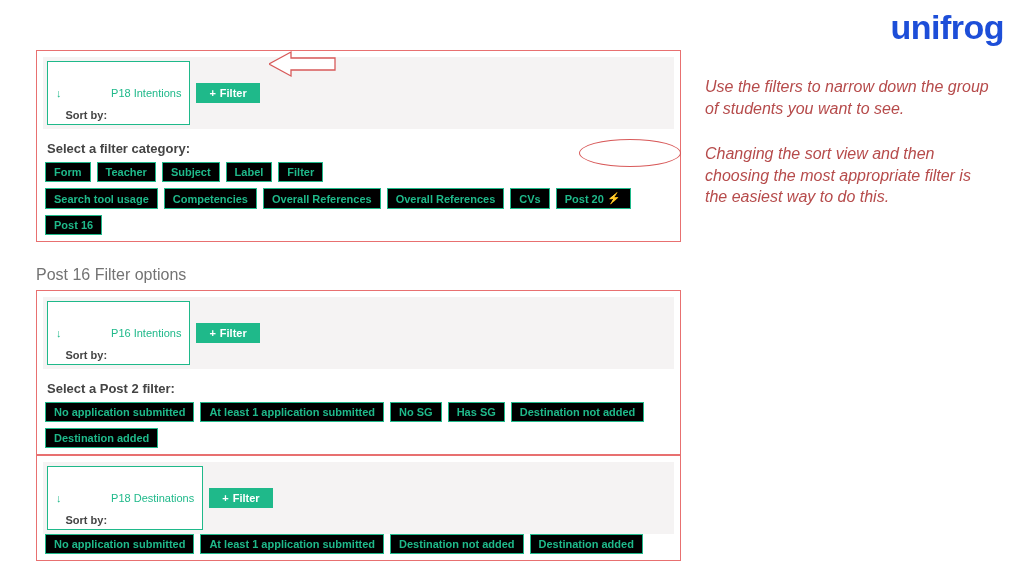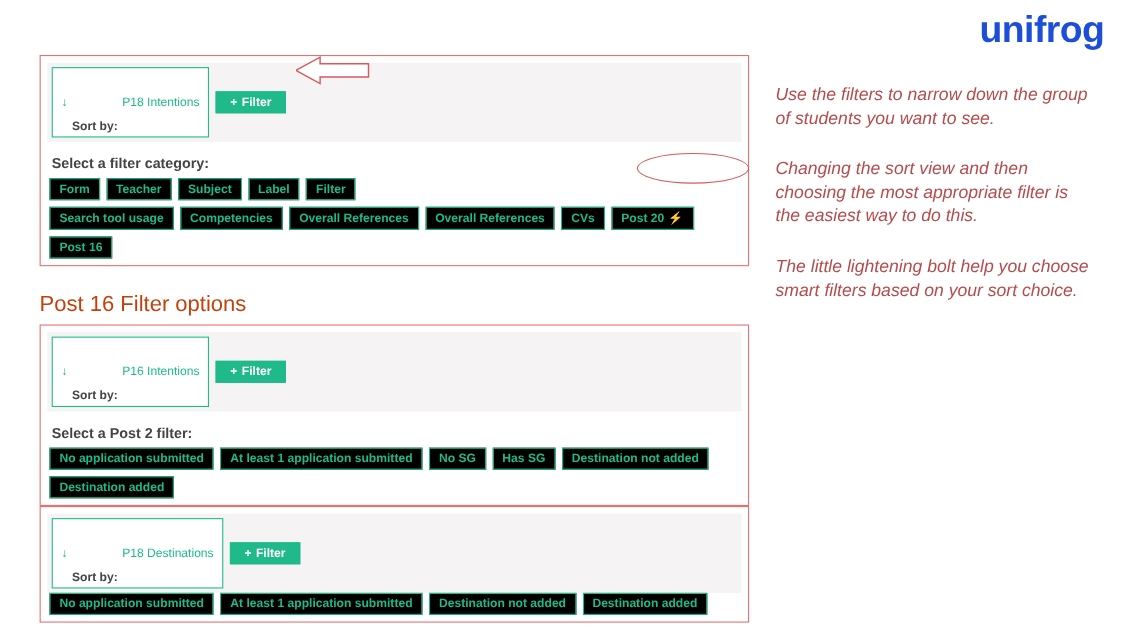--- a/index.html
+++ b/index.html
@@ -93,22 +93,22 @@
     background: #000000;
     font-size: 11px;
     padding: 3px 8px;
     display: inline-flex;
     align-items: center;
     gap: 4px;
     font-weight: bold;
   }
   .bolt { color: #f28a2c; font-size: 11px; }
   .section-title {
-    font-size: 20px;
-    color: #c2410c;
+    font-size: 16px;
+    color: #737373;
     margin: 24px 0 6px 0;
   }
   .arrow-callout {
     position: absolute;
     left: 232px;
     top: -2px;
     width: 70px;
     height: 30px;
   }
   .circle-callout {
@@ -210,14 +210,13 @@
       <span class="chip">Destination not added</span>
       <span class="chip">Destination added</span>
     </div>
   </div>
 
 </div>
 
 <div class="right-col">
   <p>Use the filters to narrow down the group of students you want to see.</p>
   <p>Changing the sort view and then choosing the most appropriate filter is the easiest way to do this.</p>
-  <p>The little lightening bolt help you choose smart filters based on your sort choice.</p>
 </div>
 
 </body></html>

